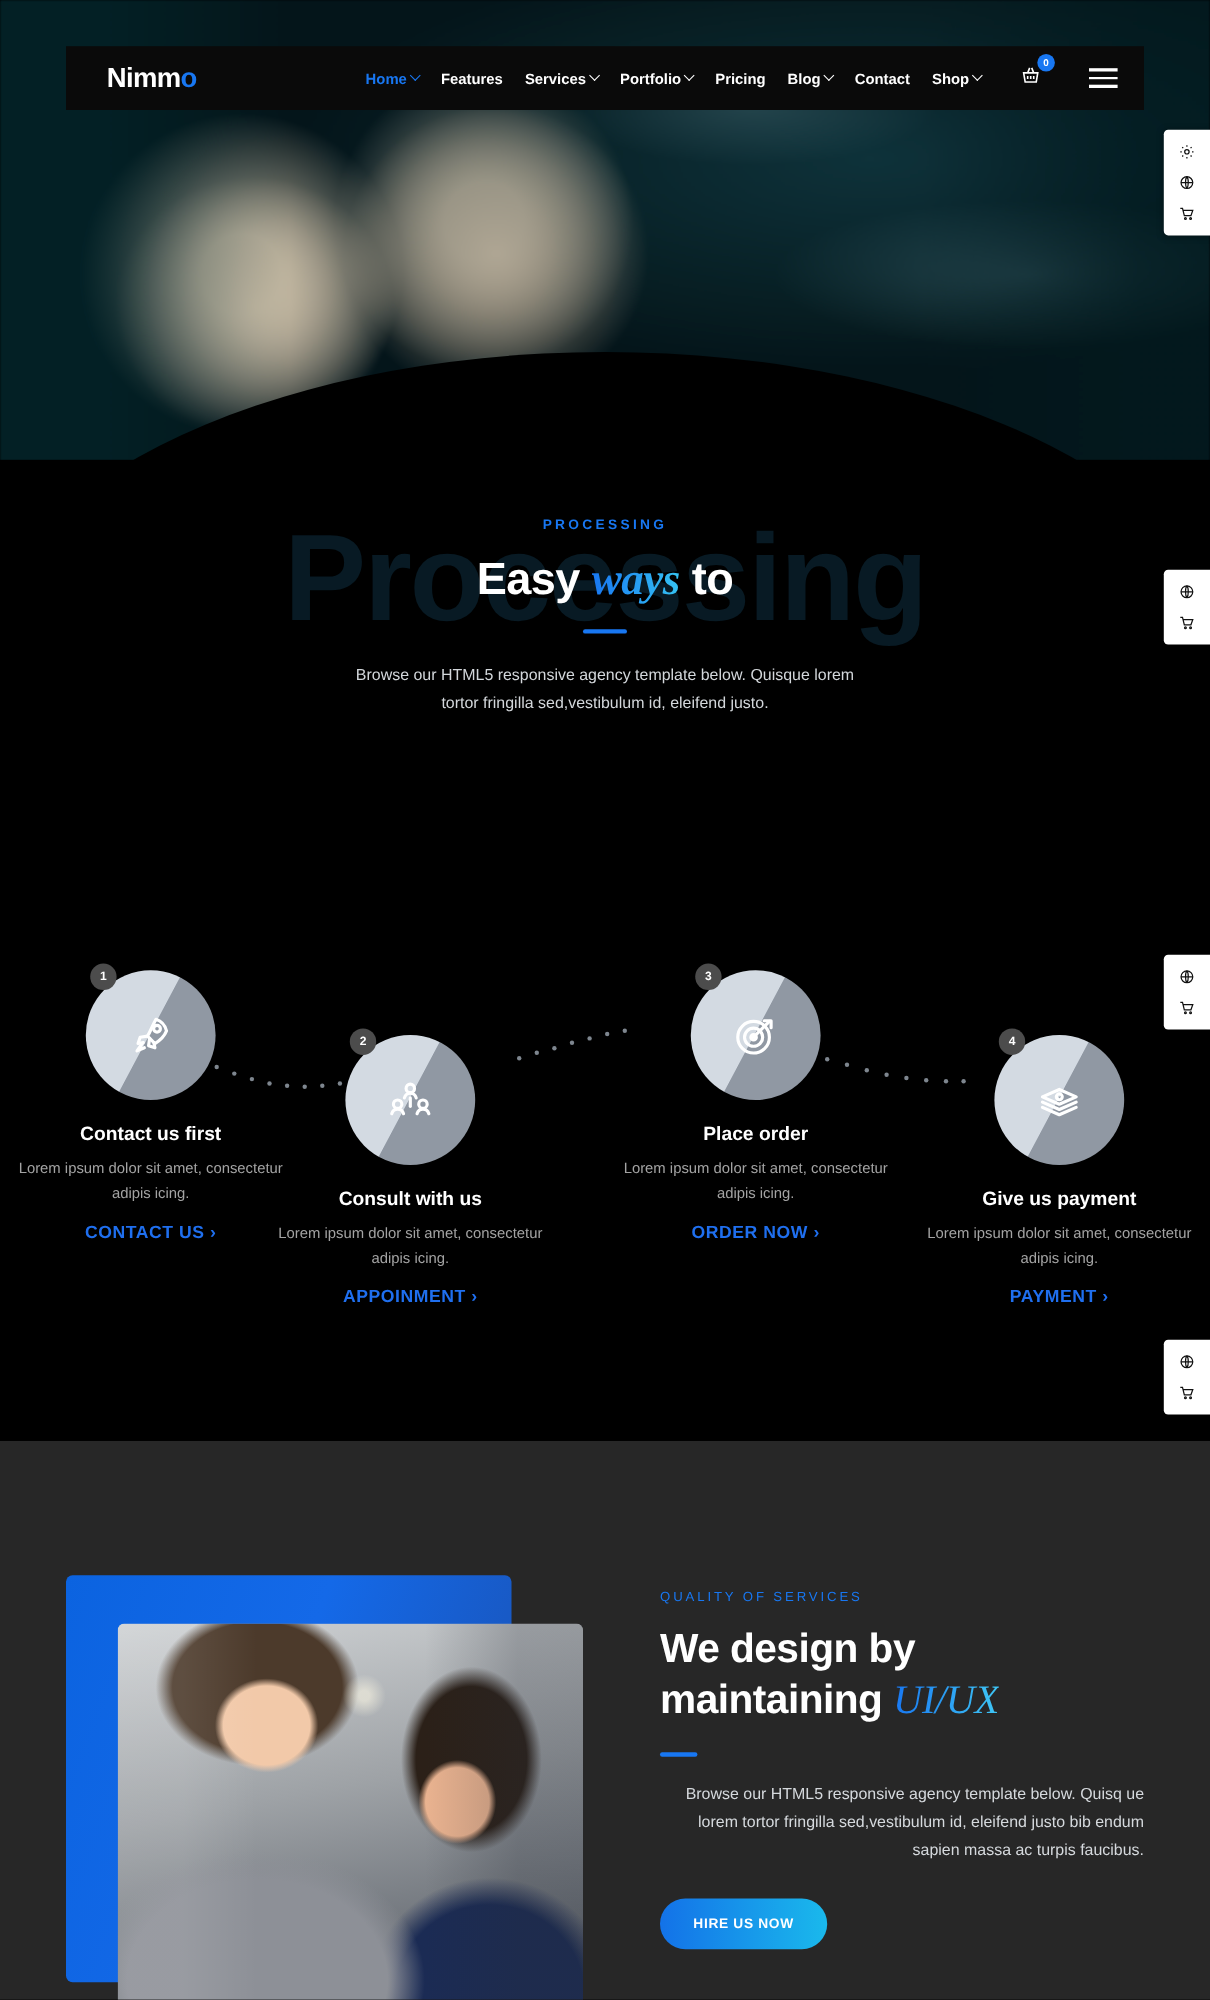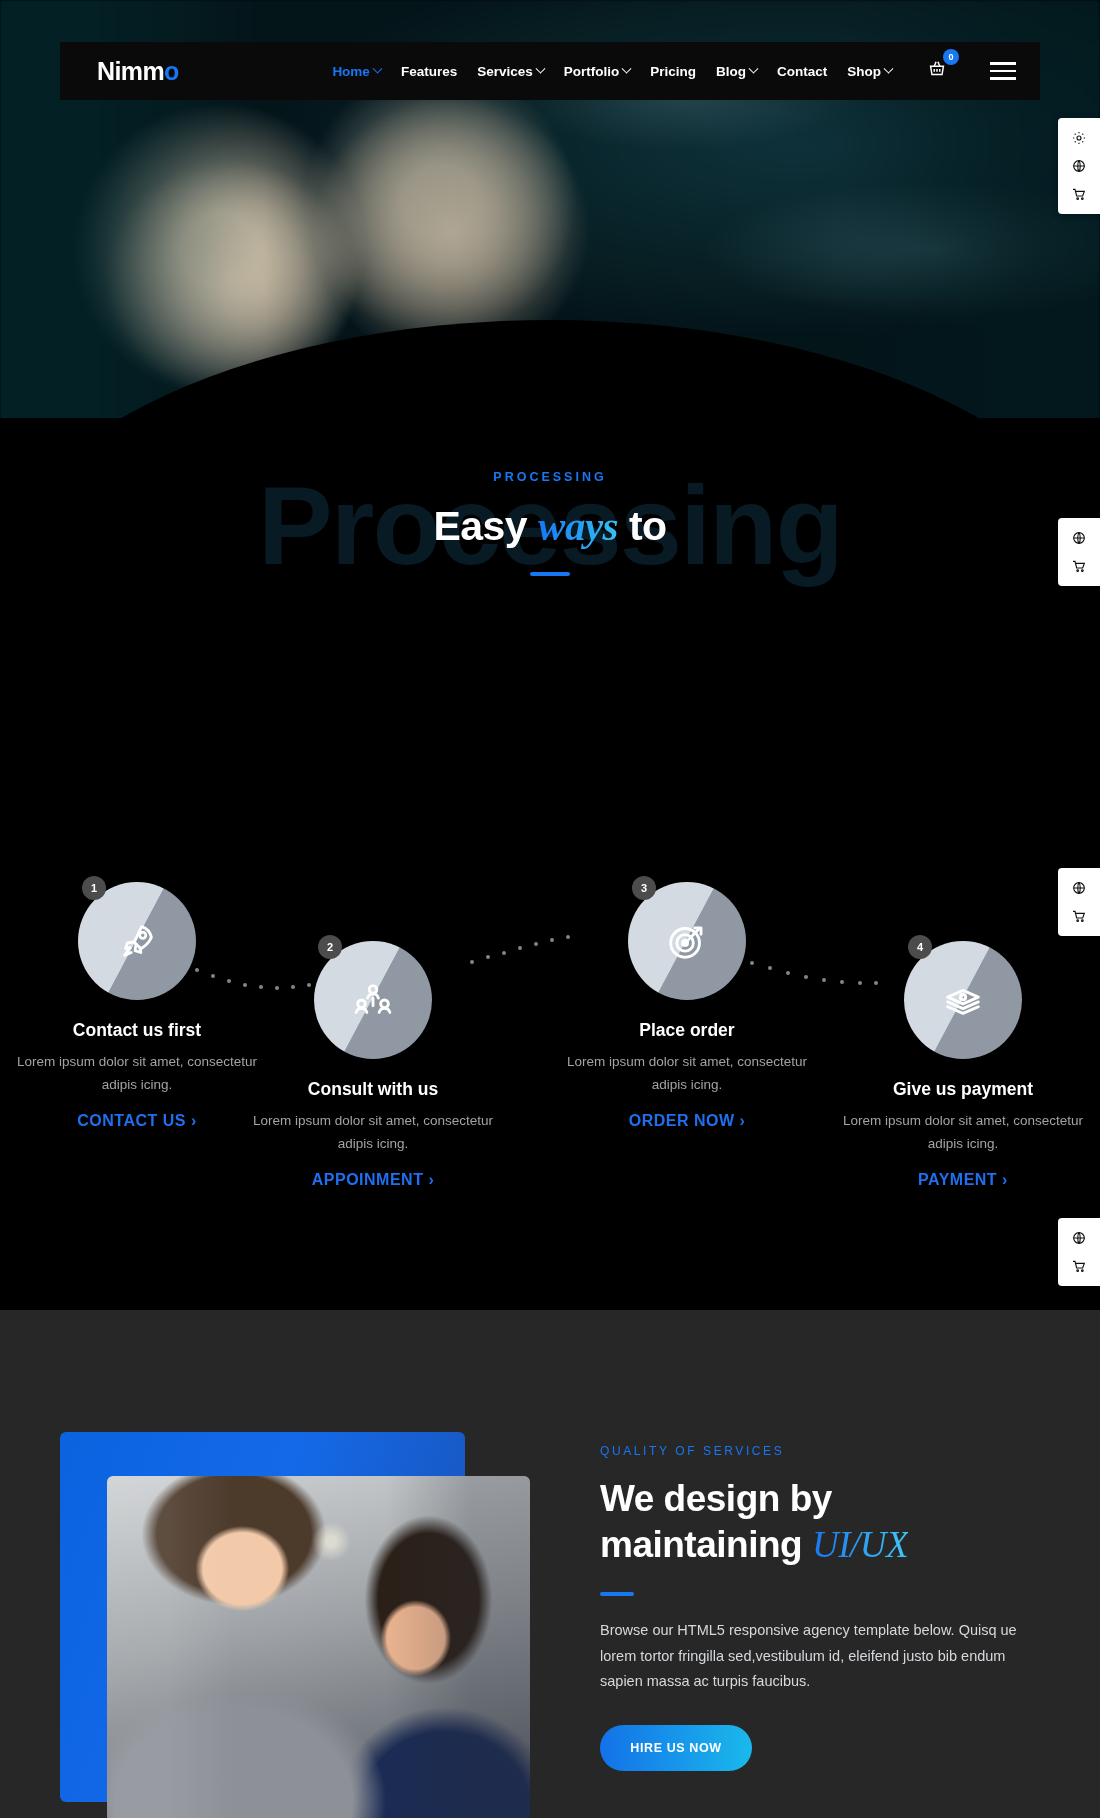--- a/index.html
+++ b/index.html
@@ -146,21 +146,21 @@
     color:#3a3a3a; letter-spacing:-2px; line-height:1; user-select:none; pointer-events:none;
   }
   .feat-eyebrow { position:relative; font-size:12px; font-weight:400; letter-spacing:2.6px; color:#1877f2; }
   .feat-text h2 { position:relative; font-size:37px; line-height:1.24; font-weight:700; margin-top:18px; letter-spacing:-.5px; }
   .feat-text h2 em {
     font-family:"Liberation Serif", serif; font-style:italic; font-weight:400;
     background:linear-gradient(90deg,#1877f2,#3fc6f5); -webkit-background-clip:text;
     background-clip:text; color:transparent;
   }
   .feat-rule { position:relative; width:34px; height:4px; background:#1877f2; margin-top:24px; border-radius:2px; }
-  .feat-text p { position:relative; margin-top:22px; font-size:14.5px; line-height:1.78; color:#d5d9dd; }
+  .feat-text p { position:relative; margin-top:22px; font-size:14.5px; line-height:1.78; color:#d5d9dd;text-align:right; }
   .hire-btn {
     position:relative; display:inline-flex; align-items:center; justify-content:center;
     margin-top:30px; width:152px; height:46px; border-radius:26px; border:none;
     background:linear-gradient(90deg,#1372e8 0%, #1ab9ec 100%);
     color:#fff; font-size:12.5px; font-weight:700; letter-spacing:.6px;
     font-family:"Liberation Sans", sans-serif; cursor:pointer;
   }
 </style>
 </head>
 <body>
@@ -275,20 +275,21 @@
       </svg>
   </div>
 
   <div class="proc">
     <div class="watermark">Processing</div>
     <div class="eyebrow">PROCESSING</div>
     <h1>
       <span>Easy </span><em>ways</em><span> to</span><br>
     </h1>
     <div class="rule"></div>
+    <p>Browse our HTML5 responsive agency template below. Quisque lorem tortor fringilla sed,vestibulum id, eleifend justo.</p>
   </div>
 
   <div class="steps">
     <div class="dots" style="left:195px; top:100px; width:130px;">
       <span style="left:0;top:6px"></span>
         <span style="left:16px;top:12px"></span>
         <span style="left:32px;top:17px"></span>
         <span style="left:48px;top:21px"></span>
         <span style="left:64px;top:23px"></span>
         <span style="left:80px;top:24px"></span>

